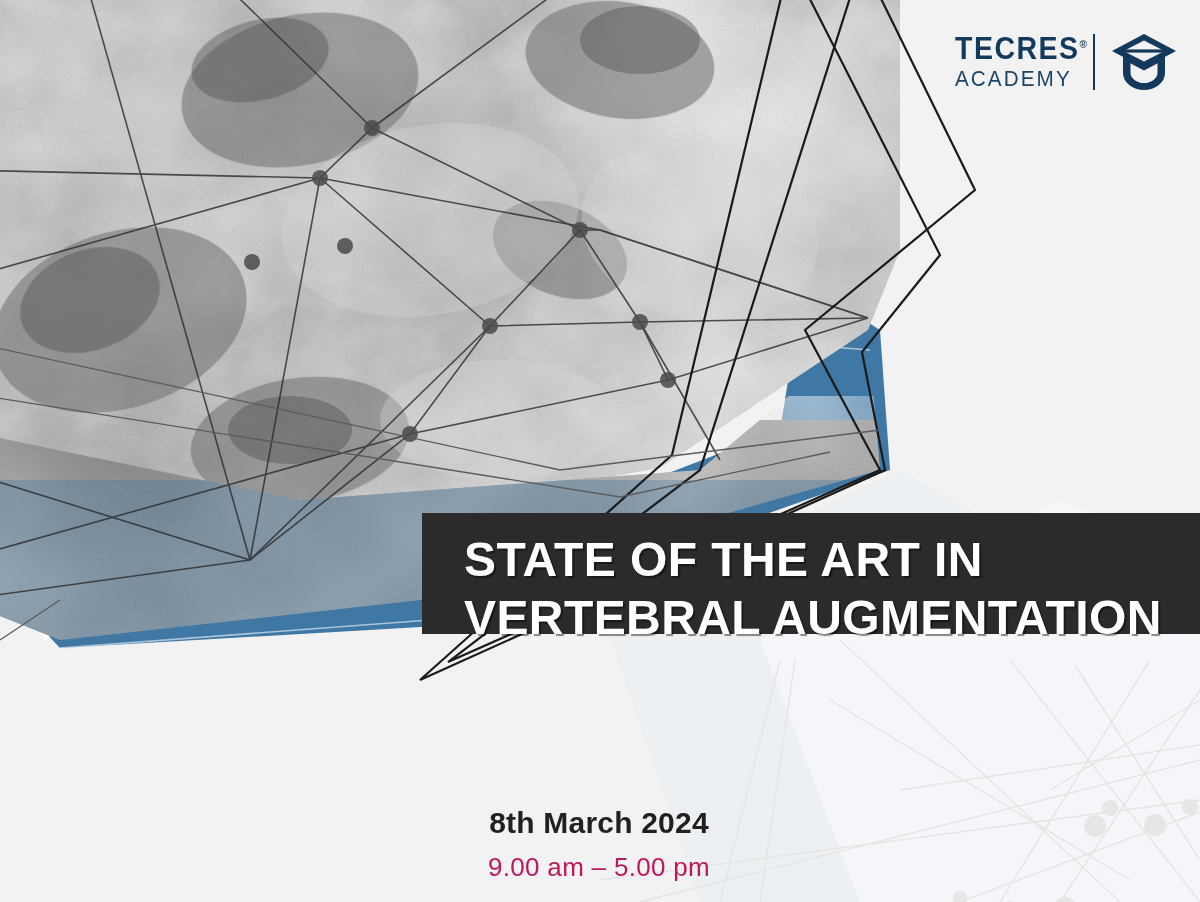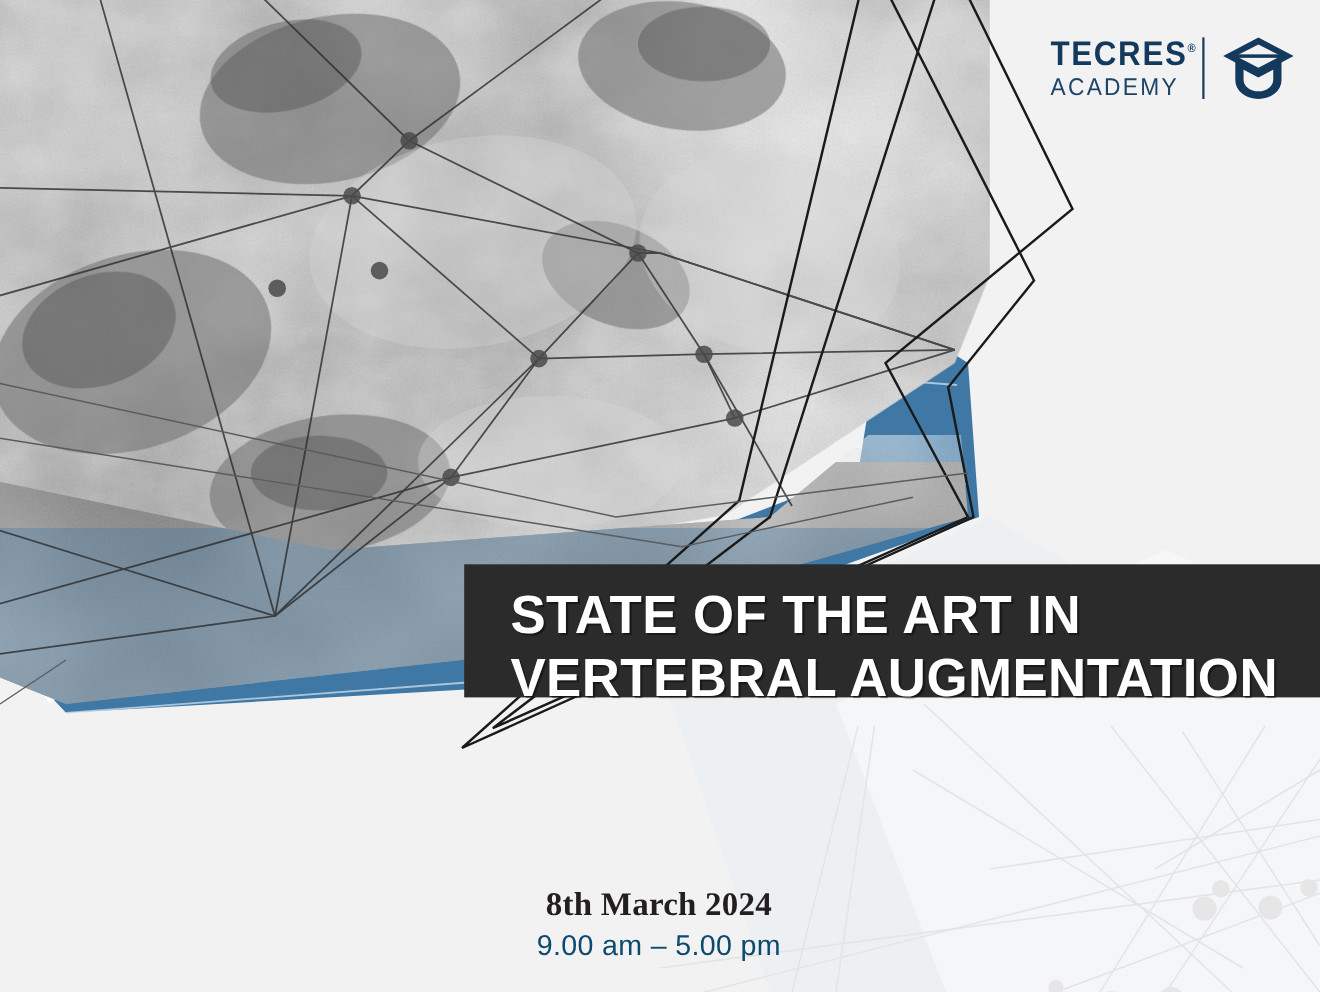--- a/index.html
+++ b/index.html
@@ -105,36 +105,36 @@
 
   
   .date-block {
     position: absolute;
     left: 0;
     top: 805px;
     width: 1200px;
     text-align: center;
   }
   .date-main {
-    font-family: Liberation Serif, serif;
+    font-family: Liberation Sans, sans-serif;
     font-weight: bold;
     font-size: 30px;
     line-height: 36px;
     color: #231f20;
     letter-spacing: 0.2px;
     transform: translateX(-1px);
   }
   .date-time {
     font-family: "Liberation Sans", sans-serif;
     font-weight: normal;
     font-size: 26px;
     line-height: 32px;
-    color: #0c4a6e;
+    color: #be185d;
     letter-spacing: 0.3px;
-    margin-top: 2px;
+    margin-top: 10px;
     transform: translateX(-1px);
   }
 </style>
 </head>
 <body>
 
 <div id="poster">
 
   <div class="layer">
     <svg class="artwork-svg" width="1200" height="902" viewBox="0 0 1200 902" xmlns="http://www.w3.org/2000/svg">

